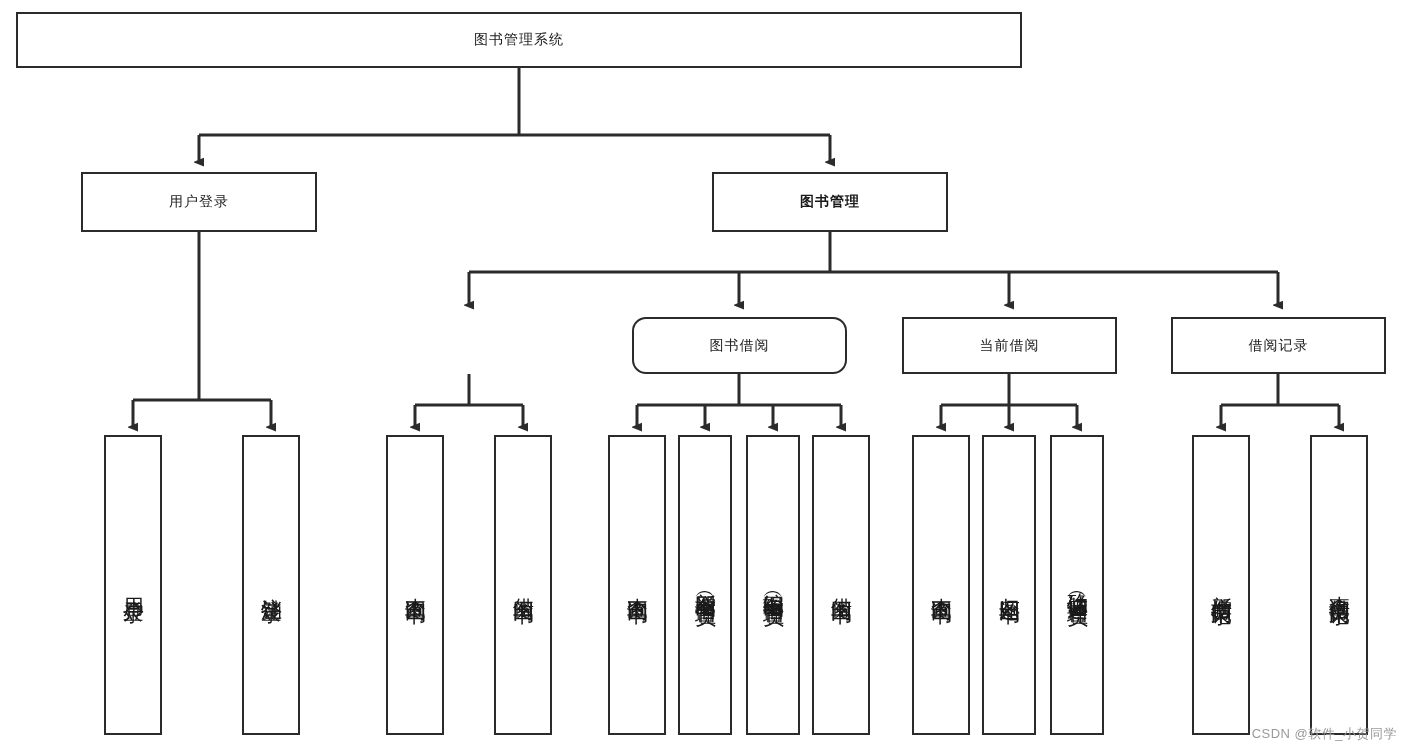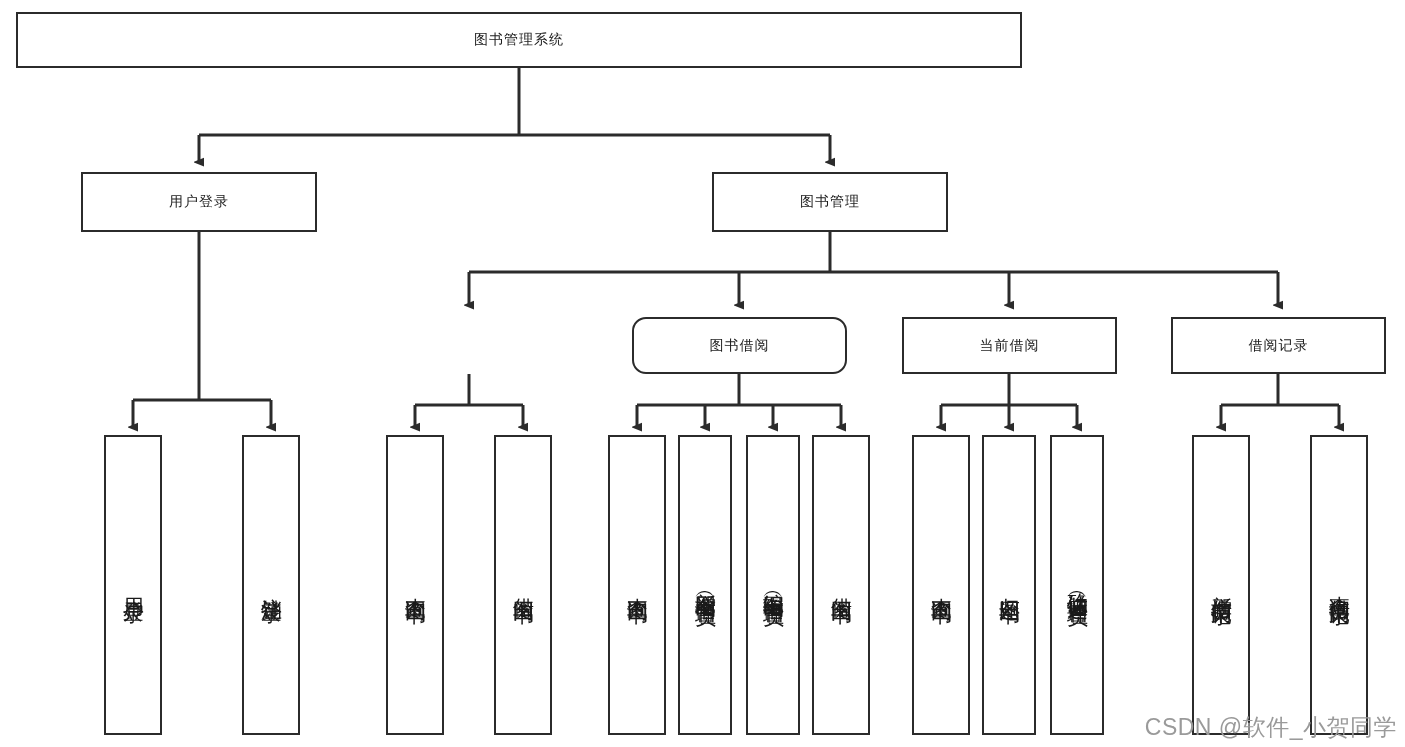--- a/index.html
+++ b/index.html
@@ -49,21 +49,21 @@
   }
   .node.vert .vtext {
     writing-mode: vertical-rl;
     text-orientation: upright;
     display: block;
   }
   .watermark {
     position: absolute;
     right: 8px;
     bottom: 4px;
-    font-size: 23px;
+    font-size: 13px;
     color: #9a9a9a;
     letter-spacing: 0.5px;
     white-space: nowrap;
     pointer-events: none;
   }
 </style>
 </head>
 <body>
 
 <div id="canvas">
@@ -118,21 +118,21 @@
     </g>
   </svg>
 
   <div class="node horiz" style="left:16px; top:12px; width:1006px; height:56px;">
     <span>图书管理系统</span>
   </div>
 
   <div class="node horiz" style="left:81px; top:172px; width:236px; height:60px;">
     <span>用户登录</span>
   </div>
-  <div class="node horiz" style="left:712px; top:172px; width:236px; height:60px;">
+  <div class="node horiz" style="left:712px; top:172px; width:236px; height:60px;font-weight:bold;">
     <span>图书管理</span>
   </div>
 
   <div class="node horiz" style="left:632px; top:317px; width:215px; height:57px;border-radius:14px;">
     <span>图书借阅</span>
   </div>
   <div class="node horiz" style="left:902px; top:317px; width:215px; height:57px;">
     <span>当前借阅</span>
   </div>
   <div class="node horiz" style="left:1171px; top:317px; width:215px; height:57px;">

